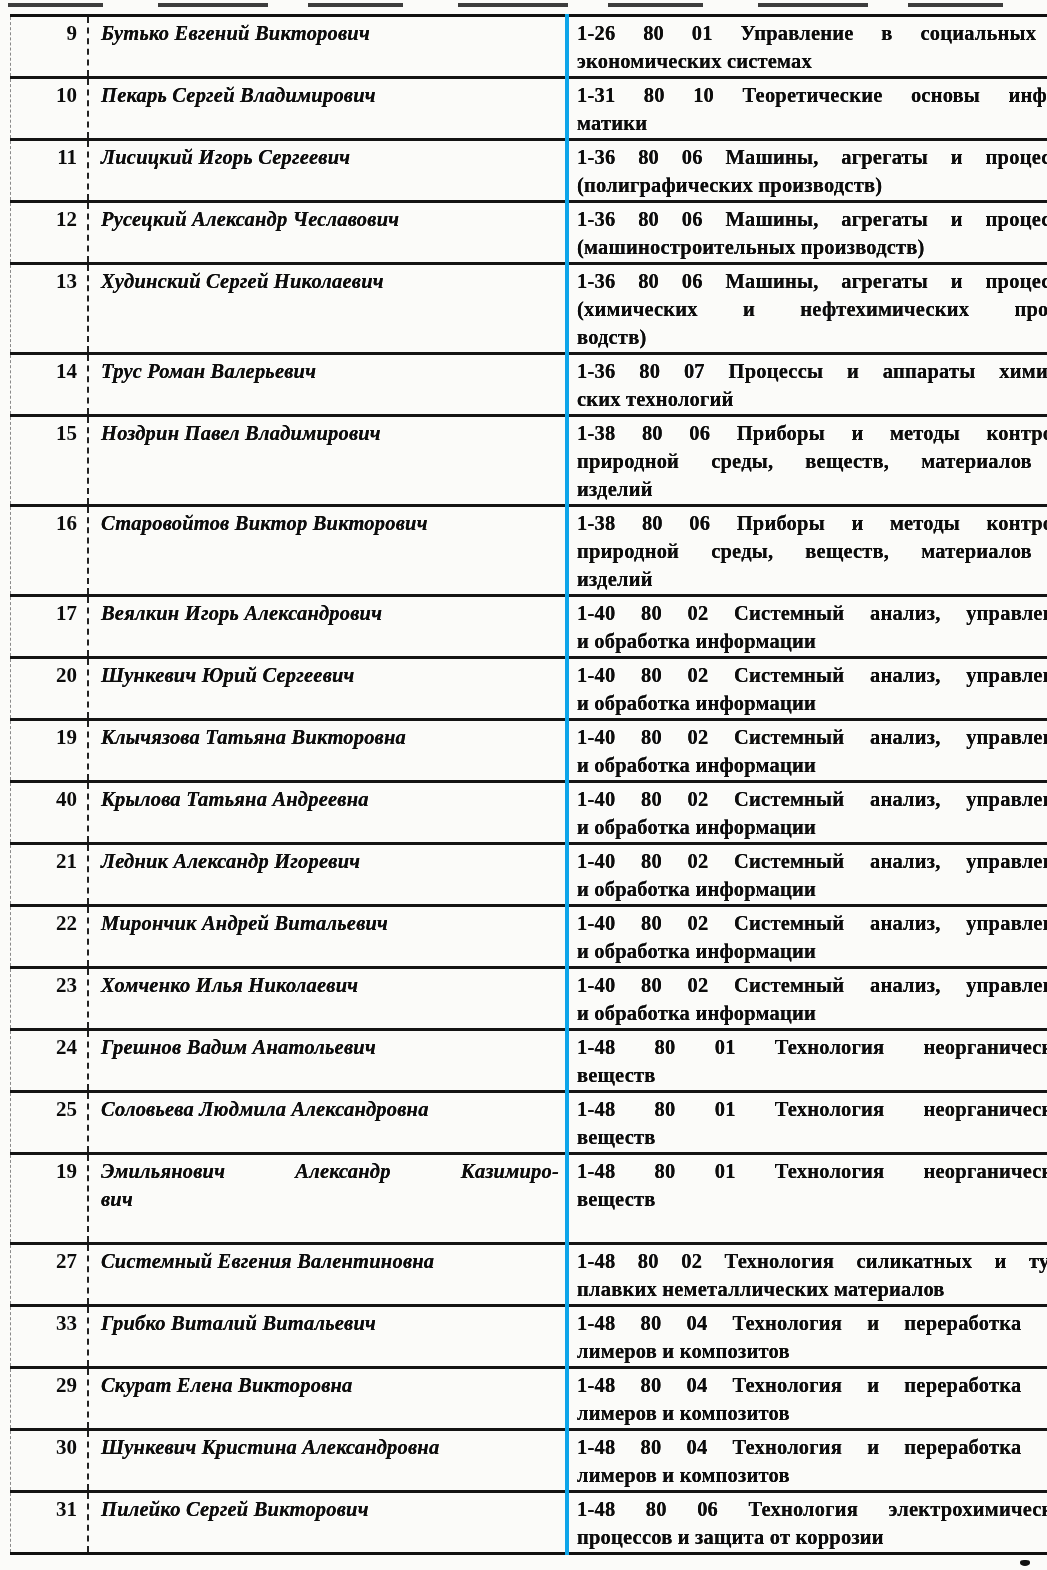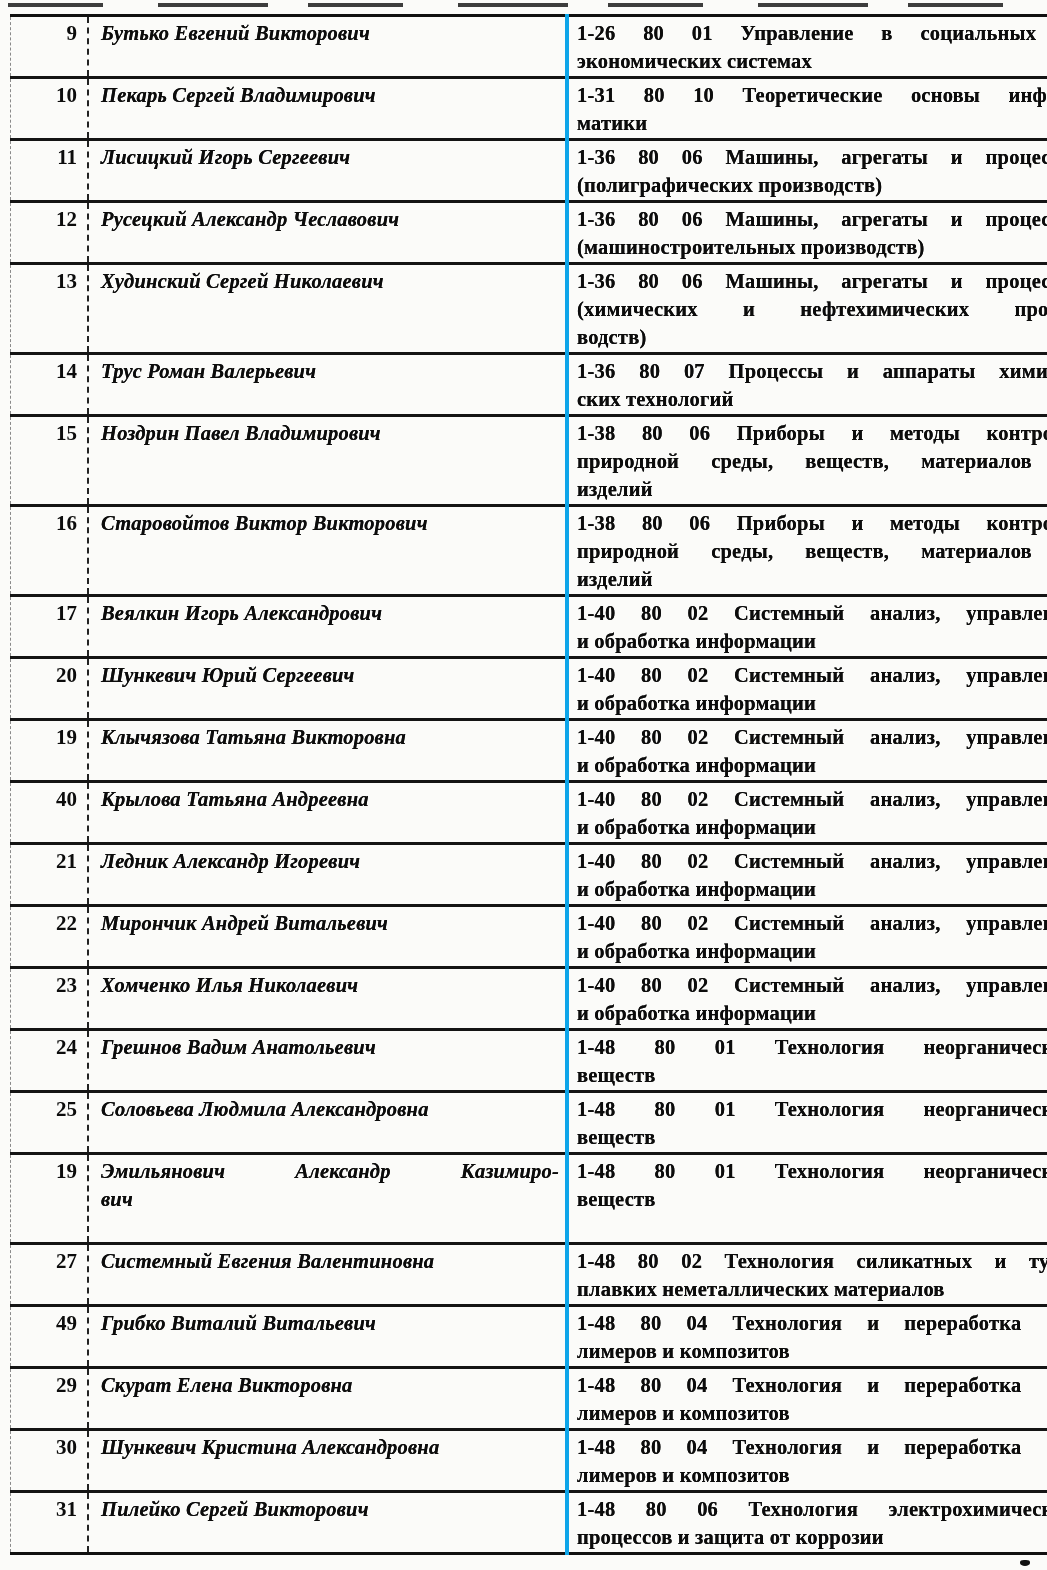--- a/index.html
+++ b/index.html
@@ -301,21 +301,21 @@
     <td class="c-name">
             <div class="line">Системный Евгения Валентиновна</div>
           </td>
     <td class="c-spec">
             <div class="line just">1-48 80 02 Технология силикатных и туго-</div>
             <div class="line">плавких неметаллических материалов</div>
           </td>
   </tr>
 
   <tr class="row">
-    <td class="c-num">49</td>
+    <td class="c-num">33</td>
     <td class="c-name">
             <div class="line">Грибко Виталий Витальевич</div>
           </td>
     <td class="c-spec">
             <div class="line just">1-48 80 04 Технология и переработка по-</div>
             <div class="line">лимеров и композитов</div>
           </td>
   </tr>
 
   <tr class="row">

